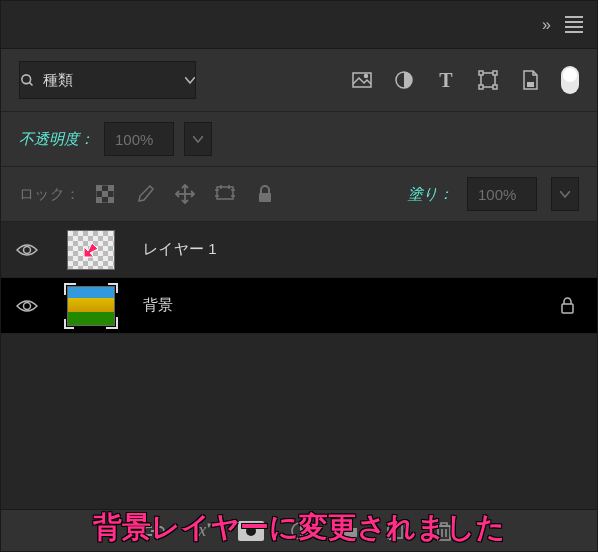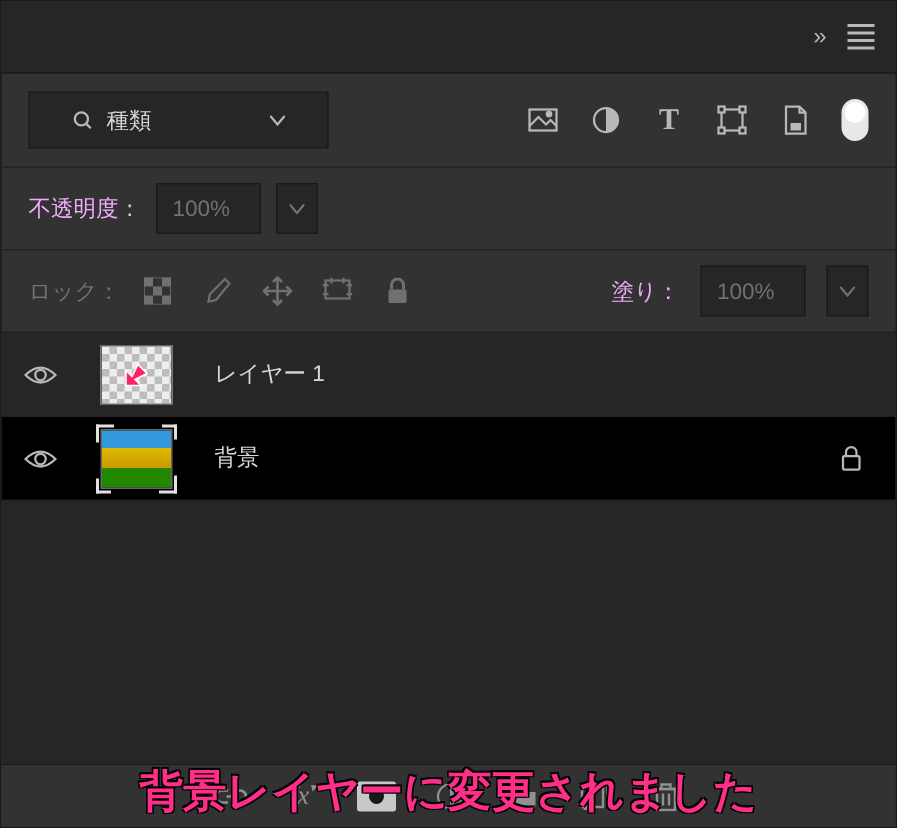--- a/index.html
+++ b/index.html
@@ -58,22 +58,22 @@
   align-items: center;
   padding: 12px 18px;
   gap: 14px;
   border-bottom: 1px solid #222;
 }
 .filter-select {
   display: flex;
   align-items: center;
   background: #262626;
   border: 1px solid #1a1a1a;
-  padding: 6px 28px;
-  width: 200px;
+  padding: 6px 0;
+  width: 177px;
   height: 38px;
   gap: 8px;
 }
 .search-icon { color: #b8b8b8; font-size: 14px; }
 .filter-text { flex: 1; color: #d8d8d8; }
 .chevron-down { font-size: 10px; color: #b8b8b8; }
 .filter-icons {
   display: flex;
   align-items: center;
   gap: 20px;
@@ -117,21 +117,21 @@
   align-items: center;
   background: #262626;
   border: 1px solid #1a1a1a;
   padding: 6px 12px;
   width: 290px;
   height: 34px;
   gap: 8px;
   color: #707070;
 }
 .blend-select .chevron-down { margin-left: auto; color: #707070; }
-.opacity-label { color: #f0abfc; }
+.opacity-label { color: #5eead4; font-style: italic; }
 .pct-field {
   display: flex;
   align-items: center;
   background: #262626;
   border: 1px solid #1a1a1a;
   padding: 4px 10px;
   height: 34px;
   color: #707070;
   width: 70px;
 }

